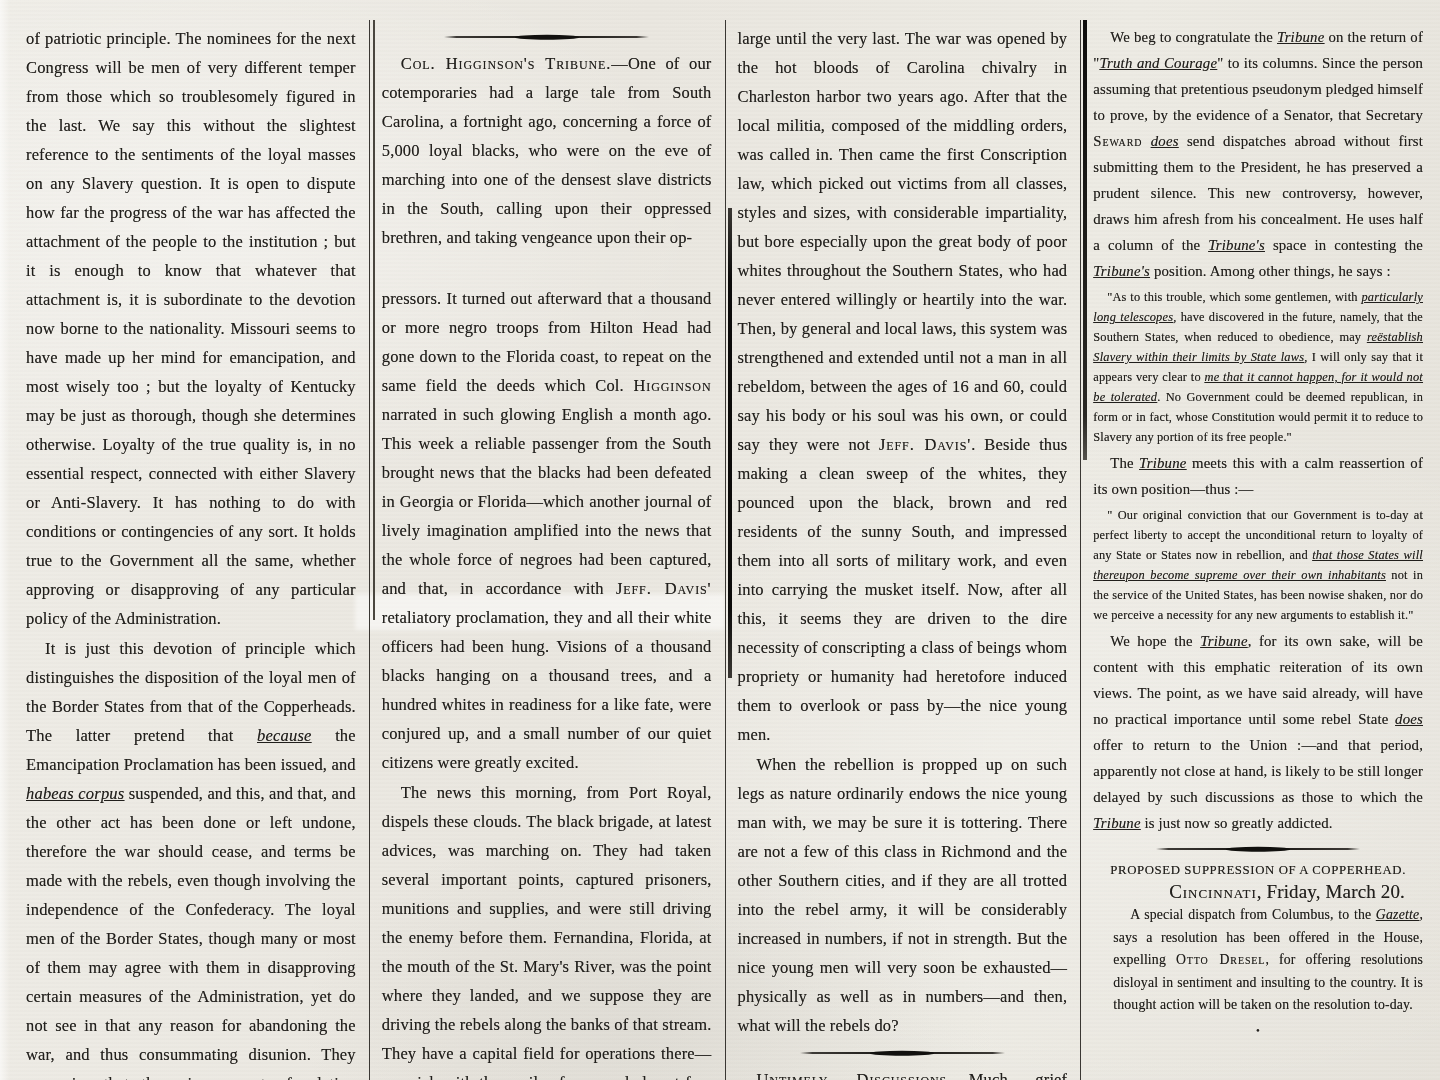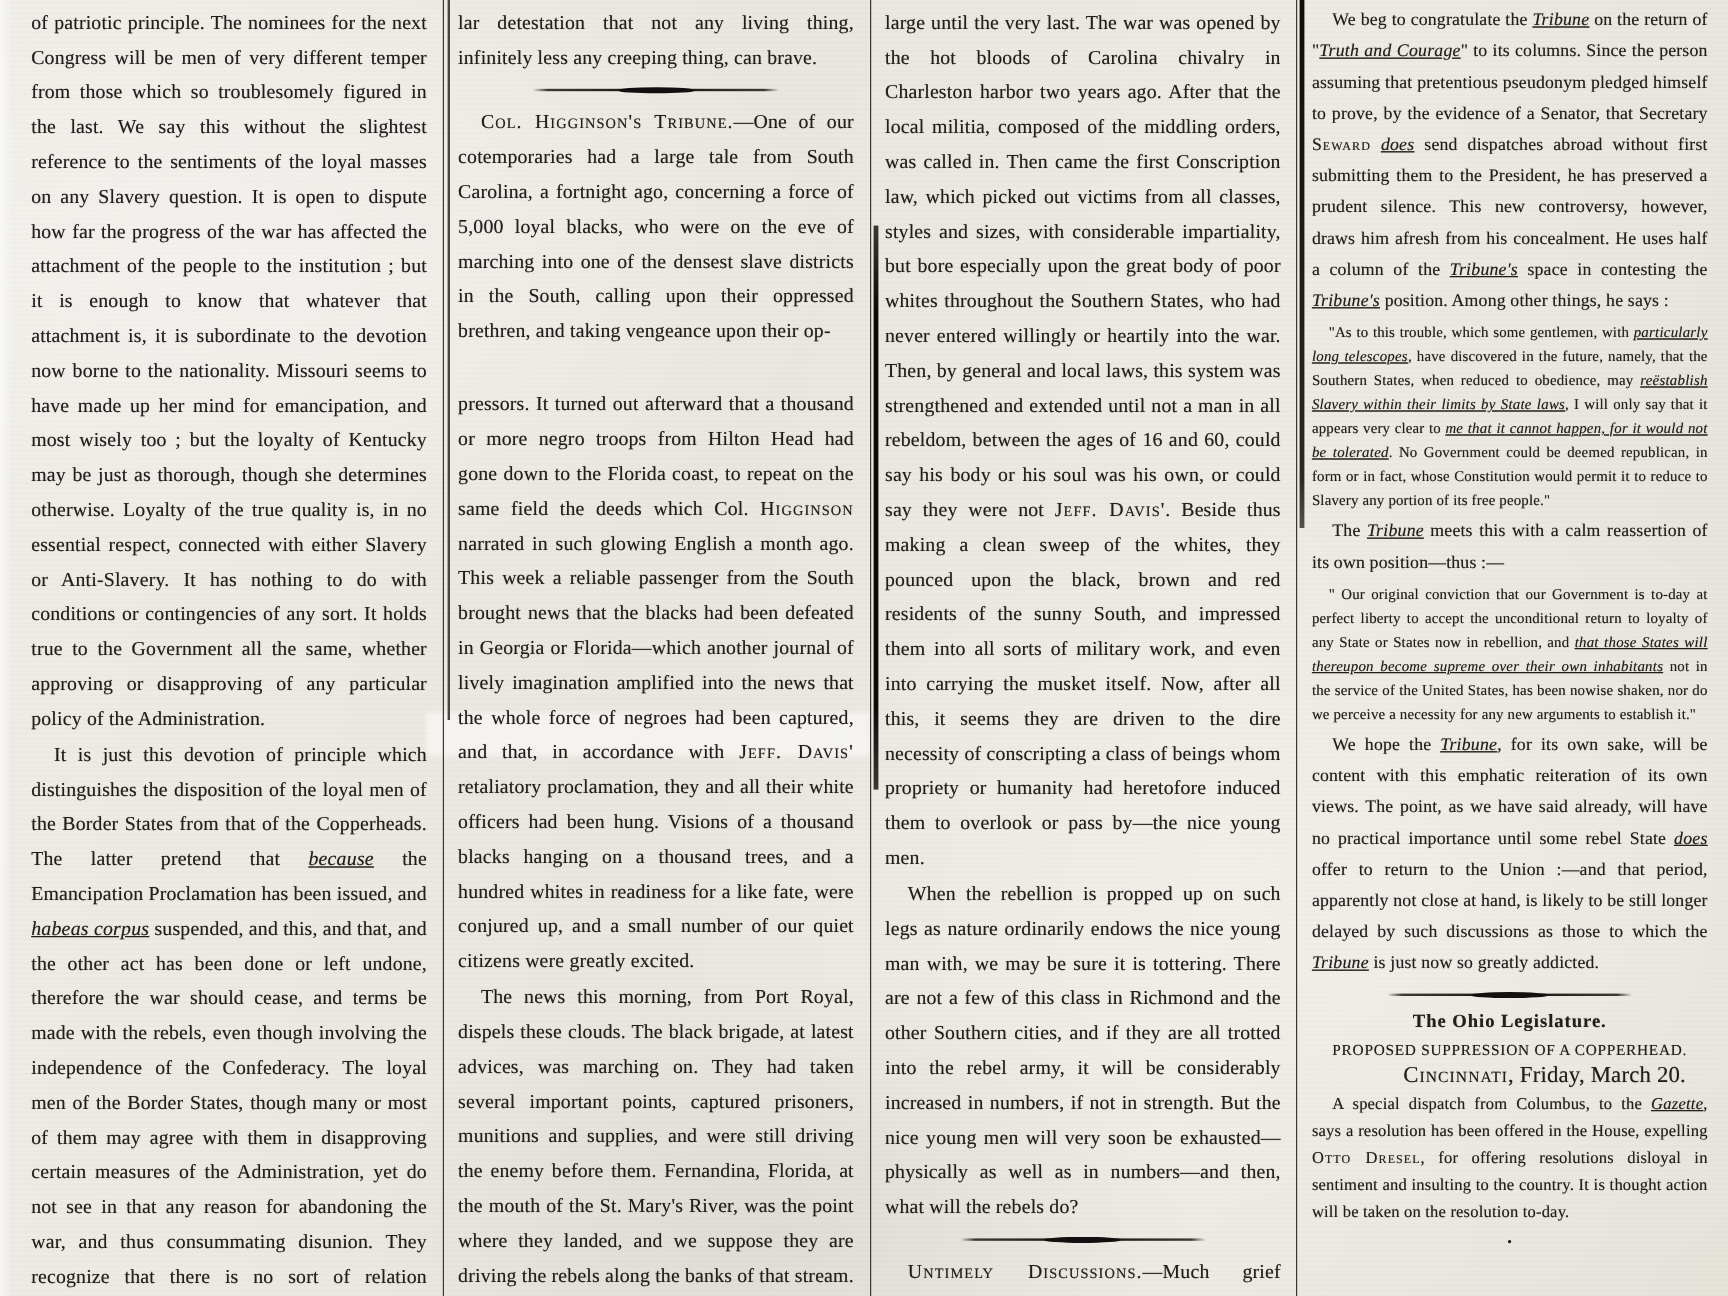--- a/index.html
+++ b/index.html
@@ -12,21 +12,21 @@
     position:relative;
     width:1440px;height:1080px;overflow:hidden;
     background:
       radial-gradient(ellipse 700px 400px at 15% 20%, rgba(255,255,255,.35), rgba(255,255,255,0) 70%),
       radial-gradient(ellipse 800px 500px at 80% 70%, rgba(255,255,255,.25), rgba(255,255,255,0) 70%),
       radial-gradient(ellipse 500px 300px at 45% 95%, rgba(120,115,105,.10), rgba(120,115,105,0) 70%),
       repeating-linear-gradient(0deg, rgba(60,55,45,.015) 0 2px, rgba(255,255,255,.015) 2px 4px),
       linear-gradient(100deg,#efede7 0%, #eae7e0 40%, #edebe4 70%, #e6e3db 100%);
     color:#211f1c;
     display:flex;
-    padding:0 4px 0 14px;
+    padding:20px 4px 0 14px;
     box-sizing:border-box;
   }
   .column{
     position:relative;
     flex:1 1 0;
     padding:4px 13px 0 12px;
     overflow:hidden;
     text-align:justify;
     font-size:16.5px;
     line-height:29px;
@@ -44,21 +44,21 @@
     background:linear-gradient(#0e0d0c,#2a2824 90%,#55524c);
   }
   .column[data-name="column-2"]::before{
     content:"";position:absolute;left:3.5px;top:0;width:1.5px;height:600px;background:#4a463f;
   }
   p{margin:0 0 1px 0;}
   .para{text-indent:19px;}
   .noindent{text-indent:0;}
   .gap{margin-top:32px;}
   .quote{font-size:13.2px;line-height:21.5px;text-indent:14px;margin:3px 0;}
-  .small{font-size:13.8px;line-height:22.5px;text-indent:17px;}
+  .small{font-size:13.8px;line-height:22.5px;text-indent:17px;margin-left:20px;}
   .heading{text-align:center;font-weight:bold;font-size:15.5px;line-height:22px;margin:8px 0 3px;letter-spacing:.8px;text-indent:0;}
   .subheading{text-align:center;font-weight:normal;font-size:12.8px;line-height:19px;margin:1px 0 2px;letter-spacing:.6px;text-indent:0;}
   .dateline{text-align:right;font-size:19px;line-height:20px;margin:1px 18px 2px 0;text-indent:0;}
   .rule{
     position:relative;height:2px;width:62%;margin:12px auto 11px auto;
     background:linear-gradient(90deg, rgba(20,18,16,0) 0%, #3c3935 6%, #191714 45%, #191714 55%, #3c3935 94%, rgba(20,18,16,0) 100%);
   }
   .rule::after{
     content:"";position:absolute;left:50%;top:50%;width:64px;height:4.5px;
     transform:translate(-50%,-50%);border-radius:50%;background:#11100e;
@@ -80,38 +80,36 @@
 <body>
 
 <div class="page" data-name="newspaper-page">
   <div class="edge-shadow" data-name="scan-edge-highlight"></div>
   <div class="seam" data-name="scan-seam"></div>
 <div class="column" data-name="column-1">
       <p class="para noindent" data-name="editorial-paragraph">of patriotic principle.  The nominees for the next Congress will be men of very different temper from those which so troublesomely figured in the last.  We say this without the slightest reference to the sentiments of the loyal masses on any Slavery question.  It is open to dispute how far the progress of the war has affected the attachment of the people to the institution ; but it is enough to know that whatever that attachment is, it is subordinate to the devotion now borne to the nationality. Missouri seems to have made up her mind for emancipation, and most wisely too ; but the loyalty of Kentucky may be just as thorough, though she determines otherwise. Loyalty of the true quality is, in no essential respect, connected with either Slavery or Anti-Slavery.  It has nothing to do with conditions or contingencies of any sort.  It holds true to the Government all the same, whether approving or disapproving of any particular policy of the Administration.</p>
       <p class="para" data-name="editorial-paragraph">It is just this devotion of principle which distinguishes the disposition of the loyal men of the Border States from that of the Copperheads.  The latter pretend that <i>because</i> the Emancipation Proclamation has been issued, and <i>habeas corpus</i> suspended, and this, and that, and the other act has been done or left undone, therefore the war should cease, and terms be made with the rebels, even though involving the independence of the Confederacy.  The loyal men of the Border States, though many or most of them may agree with them in disapproving certain measures of the Administration, yet do not see in that any reason for abandoning the war, and thus consummating disunion.  They recognize that there is no sort of relation between the grievance and the action these Copperheads would found upon it, whether in the way of remedy or retribution.  They know that it is precisely the action of the crew who should scuttle the ship because they are not exactly pleased with the orders of the captain. These Border States have suffered too long and have too much still at stake, to tolerate any such infatuation.  Northern Copperheads will do well henceforth to keep carefully out of their limits.  They must content themselves with disporting in colder latitudes.  But even here they had better make the best of their time, for the prospect is it will be very short. They are fast becoming the object of a popu-</p>
     </div>
     <div class="column" data-name="column-2">
-      <p class="para noindent" data-name="editorial-paragraph">lar detestation that not any living thing, infinitely less any creeping thing, can brave.</p>
       <div class="rule" data-name="section-divider"></div>
       <p class="para" data-name="article-higginsons-blacks"><span class="sc">Col. Higginson's Tribune.</span>—One of our cotemporaries had a large tale from South Carolina, a fortnight ago, concerning a force of 5,000 loyal blacks, who were on the eve of marching into one of the densest slave districts in the South, calling upon their oppressed brethren, and taking vengeance upon their op-</p>
       <p class="para noindent gap" data-name="article-higginsons-blacks">pressors.  It turned out afterward that a thousand or more negro troops from Hilton Head had gone down to the Florida coast, to repeat on the same field the deeds which Col. <span class="sc">Higginson</span> narrated in such glowing English a month ago.  This week a reliable passenger from the South brought news that the blacks had been defeated in Georgia or Florida—which another journal of lively imagination amplified into the news that the whole force of negroes had been captured, and that, in accordance with <span class="sc">Jeff. Davis'</span> retaliatory proclamation, they and all their white officers had been hung.  Visions of a thousand blacks hanging on a thousand trees, and a hundred whites in readiness for a like fate, were conjured up, and a small number of our quiet citizens were greatly excited.</p>
       <p class="para" data-name="article-higginsons-blacks">The news this morning, from Port Royal, dispels these clouds.  The black brigade, at latest advices, was marching on.  They had taken several important points, captured prisoners, munitions and supplies, and were still driving the enemy before them. Fernandina, Florida, at the mouth of the St. Mary's River, was the point where they landed, and we suppose they are driving the rebels along the banks of that stream.  They have a capital field for operations there—one rich with the spoils of war, and almost free from its perils.  We have no doubt that a brigade of negroes—or for that matter a brigade of white men—could drive all the rebels from the sovereign State of Florida, and seize, occupy and possess it in the name of President .</p>
     </div>
     <div class="column" data-name="column-3">
       <p class="para noindent" data-name="article-rebel-despotism">large until the very last.  The war was opened by the hot bloods of Carolina chivalry in Charleston harbor two years ago. After that the local militia, composed of the middling orders, was called in.  Then came the first Conscription law, which picked out victims from all classes, styles and sizes, with considerable impartiality, but bore especially upon the great body of poor whites throughout the Southern States, who had never entered willingly or heartily into the war.  Then, by general and local laws, this system was strengthened and extended until not a man in all rebeldom, between the ages of 16 and 60, could say his body or his soul was his own, or could say they were not <span class="sc">Jeff. Davis'</span>.  Beside thus making a clean sweep of the whites, they pounced upon the black, brown and red residents of the sunny South, and impressed them into all sorts of military work, and even into carrying the musket itself.  Now, after all this, it seems they are driven to the dire necessity of conscripting a class of beings whom propriety or humanity had heretofore induced them to overlook or pass by—the nice young men.</p>
       <p class="para" data-name="article-rebel-despotism">When the rebellion is propped up on such legs as nature ordinarily endows the nice young man with, we may be sure it is tottering.  There are not a few of this class in Richmond and the other Southern cities, and if they are all trotted into the rebel army, it will be considerably increased in numbers, if not in strength.  But the nice young men will very soon be exhausted—physically as well as in numbers—and then, what will the rebels do?</p>
       <div class="rule" data-name="section-divider"></div>
       <p class="para" data-name="article-untimely-discussions"><span class="sc">Untimely Discussions.</span>—Much grief makes our neighbor of the  unreasonable. He calls on us, in rather a querulous tone, to " state just how much space he has consumed " in discussing the question whether the President could, or could not, withdraw his Emancipation Proclamation in case the rebel States should return to their allegiance. Our impression is, that five or six columns have been " consumed " in that way ; but we regard the whole of it, be the same more or less, as having been worse than wasted.  The question has not the slightest practical importance at present, and its discussion only tends to divert the public mind from what  important, viz.: The necessity of crushing the</p>
     </div>
     <div class="column compact" data-name="column-4">
       <p class="para" data-name="article-tribune-controversy">We beg to congratulate the <i>Tribune</i> on the return of "<i>Truth and Courage</i>" to its columns. Since the person assuming that pretentious pseudonym pledged himself to prove, by the evidence of a Senator, that Secretary <span class="sc">Seward</span> <i>does</i> send dispatches abroad without first submitting them to the President, he has preserved a prudent silence.  This new controversy, however, draws him afresh from his concealment.  He uses half a column of the <i>Tribune's</i> space in contesting the <i>Tribune's</i> position.  Among other things, he says :</p>
       <p class="quote" data-name="quoted-extract">"As to this trouble, which some gentlemen, with <i>particularly long telescopes</i>, have discovered in the future, namely, that the Southern States, when reduced to obedience, may <i>reëstablish Slavery within their limits by State laws</i>, I will only say that it appears very clear to <i>me that it cannot happen, for it would not be tolerated</i>.  No Government could be deemed republican, in form or in fact, whose Constitution would permit it to reduce to Slavery any portion of its free people."</p>
       <p class="para" data-name="article-tribune-controversy">The <i>Tribune</i> meets this with a calm reassertion of its own position—thus :—</p>
       <p class="quote" data-name="quoted-extract">" Our original conviction that our Government is to-day at perfect liberty to accept the unconditional return to loyalty of any State or States now in rebellion, and <i>that those States will thereupon become supreme over their own inhabitants</i> not in the service of the United States, has been nowise shaken, nor do we perceive a necessity for any new arguments to establish it."</p>
       <p class="para" data-name="article-tribune-controversy">We hope the <i>Tribune</i>, for its own sake, will be content with this emphatic reiteration of its own views.  The point, as we have said already, will have no practical importance until some rebel State <i>does</i> offer to return to the Union :—and that period, apparently not close at hand, is likely to be still longer delayed by such discussions as those to which the <i>Tribune</i> is just now so greatly addicted.</p>
       <div class="rule" data-name="section-divider"></div>
-      <p class="heading" data-name="ohio-legislature-heading">The Ohio Legislature.</p>
       <p class="subheading" data-name="ohio-legislature-subheading">PROPOSED SUPPRESSION OF A COPPERHEAD.</p>
       <p class="dateline" data-name="dateline"><span class="sc">Cincinnati</span>, Friday, March 20.</p>
       <p class="small" data-name="ohio-legislature-dispatch">A special dispatch from Columbus, to the <i>Gazette</i>, says a resolution has been offered in the House, expelling <span class="sc">Otto Dresel</span>, for offering resolutions disloyal in sentiment and insulting to the country.  It is thought action will be taken on the resolution to-day.</p>
       <div class="dot" data-name="section-dot">•</div>
     </div>
   </div>
 
 </body></html>

